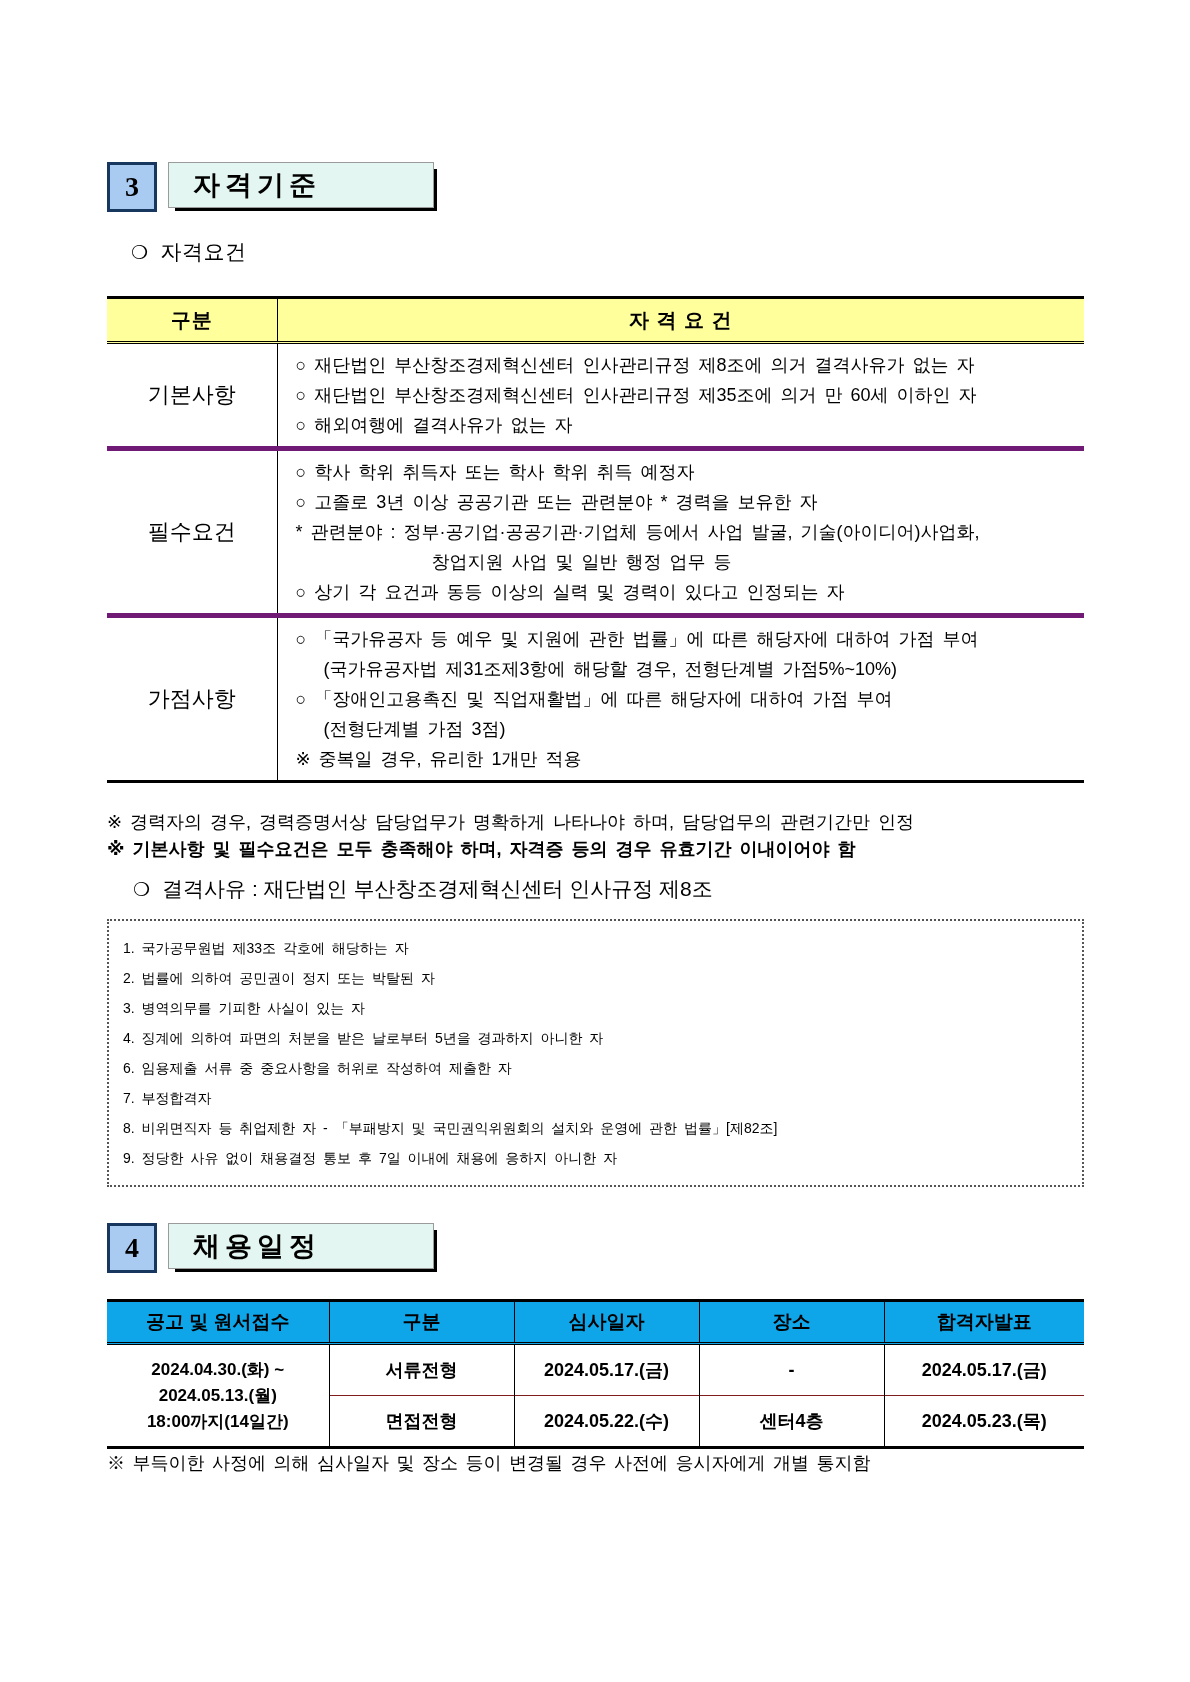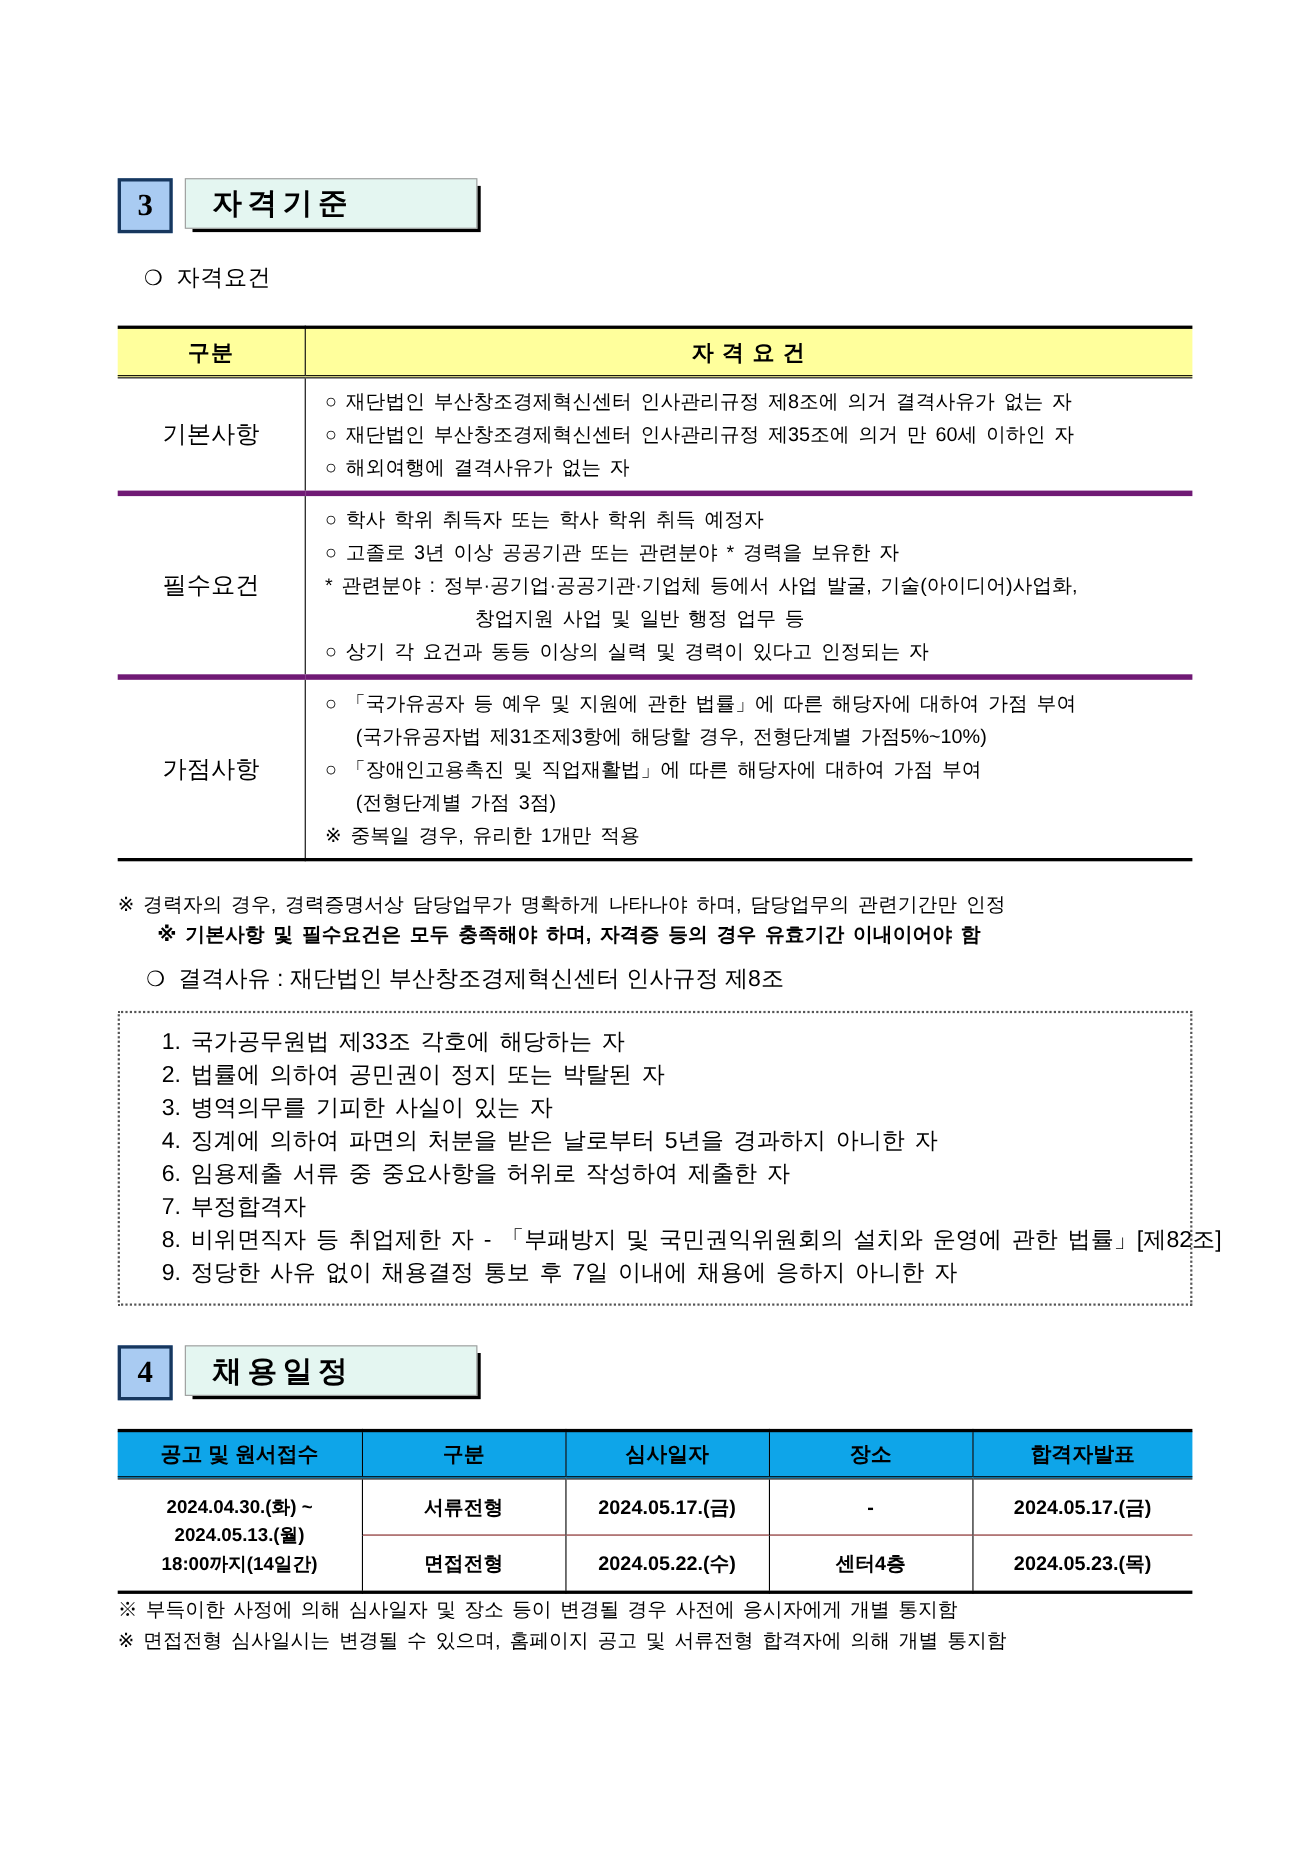--- a/index.html
+++ b/index.html
@@ -49,25 +49,25 @@
   .qual-table td.cell{padding:6px 4px 6px 12px;vertical-align:middle;}
   .qual-table tbody tr + tr td{border-top:5px solid #701a75;}
   .line{font-size:18px;line-height:30px;white-space:nowrap;word-spacing:3px;}
   .ind0{padding-left:6px;}
   .ind1{padding-left:34px;}
   .ind2{padding-left:142px;}
 
   
   .qnote{font-size:18px;line-height:27px;word-spacing:3px;white-space:nowrap;}
   .qnote.first{margin-top:26px;}
-  .qnote.bold{font-weight:bold;margin-left:36px;}
+  .qnote.bold{font-weight:bold;}
 
   
   .disq-box{margin-top:16px;border:2px dotted #555;padding:12px 6px 12px 14px;}
-  .disq-item{font-size:21px;line-height:30px;white-space:nowrap;word-spacing:3px;margin-left:24px;}
+  .disq-item{font-size:14px;line-height:30px;white-space:nowrap;word-spacing:3px;}
 
   
   .sched-table{margin-top:20px;border-top:3px solid #000;border-bottom:3px solid #000;table-layout:fixed;}
   .sched-table th{
     background:#0ea5e9;height:38px;font-size:19px;font-weight:bold;
     border-bottom:3px double #000;text-align:center;
   }
   .sched-table td{
     height:48px;text-align:center;vertical-align:middle;
     font-size:18px;font-weight:bold;
@@ -192,16 +192,15 @@
         <tr class="r2">
           <td class="bl">면접전형</td>
           <td class="bl">2024.05.22.(수)</td>
           <td class="bl">센터4층</td>
           <td class="bl">2024.05.23.(목)</td>
         </tr>
       </tbody>
     </table>
 
     <div class="snote first">※ 부득이한 사정에 의해 심사일자 및 장소 등이 변경될 경우 사전에 응시자에게 개별 통지함</div>
-    <div class="snote">※ 면접전형 심사일시는 변경될 수 있으며, 홈페이지 공고 및 서류전형 합격자에 의해 개별 통지함</div>
 
   </div>
 </div>
 
 </body></html>

